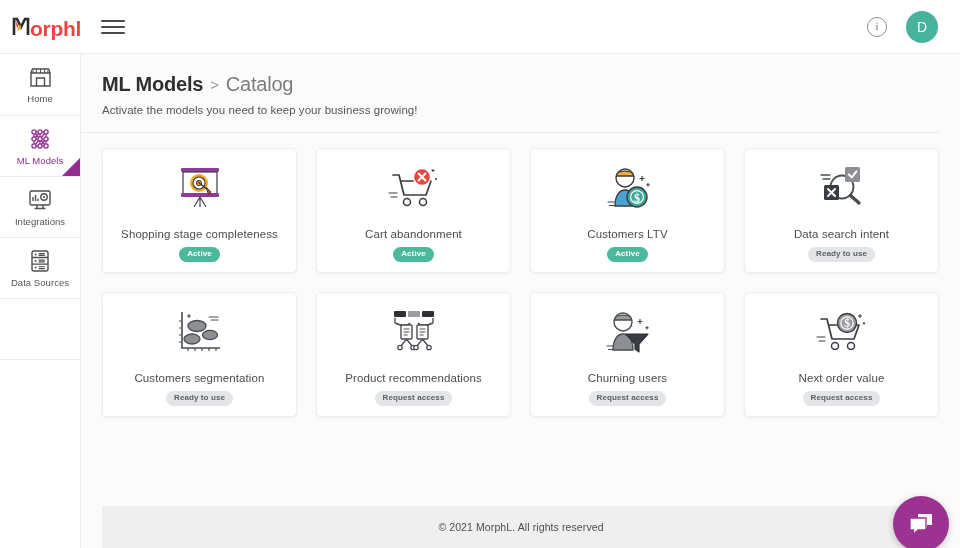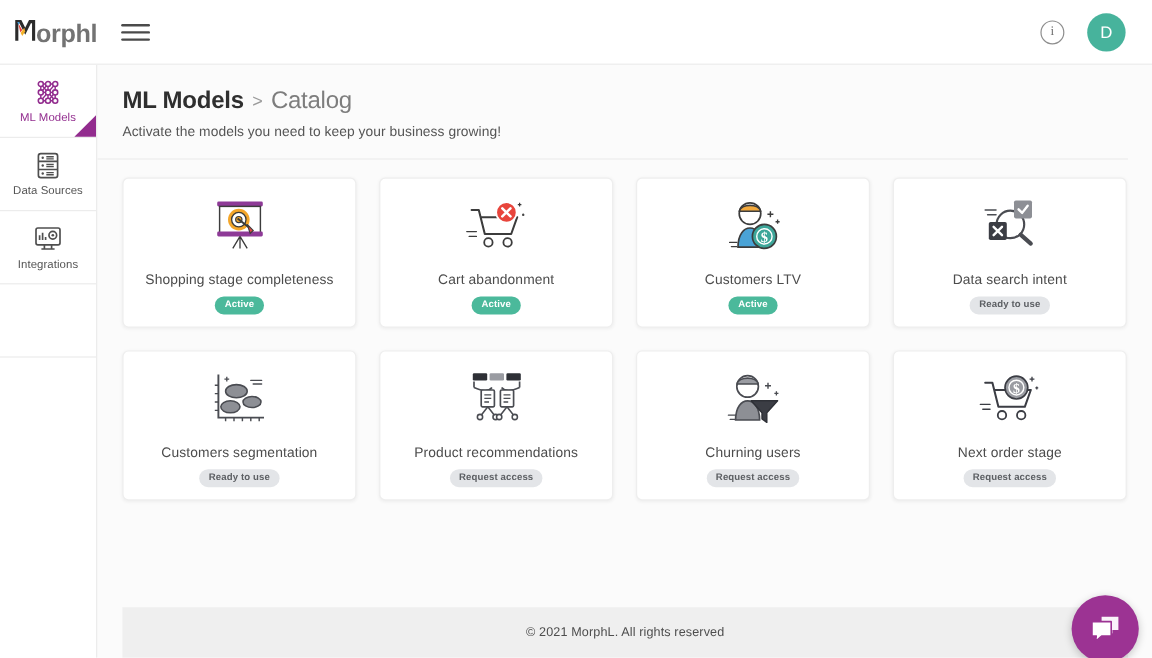--- a/index.html
+++ b/index.html
@@ -17,21 +17,21 @@
     background: #ffffff;
     border-bottom: 1px solid #ececec;
     display: flex; align-items: center;
     z-index: 30;
   }
   .brand {
     margin-left: 12px;
     font-size: 21px;
     font-weight: 600;
     letter-spacing: -0.3px;
-    color: #737373;
+    color: #ef4444;
     display: flex; align-items: baseline;
     line-height: 1;
     user-select: none;
   }
   .brand .m-glyph { position: relative; display: inline-block; width: 18px; height: 21px; }
   .brand .m-glyph svg { position: absolute; left: 0; top: 1px; }
   .brand .rest { margin-left: 0px; }
 
   .hamburger {
     margin-left: 19px;
@@ -196,20 +196,31 @@
   <div class="topbar-right">
     <div class="info-btn">
       <span>i</span>
     </div>
     <div class="avatar">D</div>
   </div>
 </div>
 
 <div class="sidebar">
 
+  <div class="nav-item first">
+    <span class="nav-icon">
+      <svg width="25" height="23" viewBox="0 0 25 23">
+        <path d="M3 7 L22 7 L22 20 L3 20 Z" fill="none" stroke="#4f4f4f" stroke-width="1.4"></path>
+        <path d="M3 7 L4.4 3 L20.6 3 L22 7" fill="none" stroke="#4f4f4f" stroke-width="1.4" stroke-linejoin="round"></path>
+        <path d="M5.2 4.6 L5.2 7 M8.6 3.4 L8.1 7 M12.5 3 L12.5 7 M16.4 3.4 L16.9 7 M19.8 4.6 L19.8 7" stroke="#4f4f4f" stroke-width="1"></path>
+        <path d="M8.5 20 L8.5 12 L16.5 12 L16.5 20" fill="none" stroke="#4f4f4f" stroke-width="1.4"></path>
+      </svg>
+    </span>
+    <span class="nav-label">Home</span>
+  </div>
 
   <div class="nav-item active">
     <span class="nav-icon">
       <svg width="24" height="24" viewBox="0 0 24 24">
         <g stroke="#922c8e" stroke-width="1.2" fill="none">
           <path d="M6 5 L12 5 M12 5 L18 5 M6 12 L12 12 M12 12 L18 12 M6 19 L12 19 M12 19 L18 19"></path>
           <path d="M6 5 L6 12 L6 19 M12 5 L12 12 L12 19 M18 5 L18 12 L18 19"></path>
           <path d="M6 5 L12 12 L18 19 M18 5 L12 12 L6 19 M6 12 L12 5 M12 19 L18 12"></path>
         </g>
         <g fill="#ffffff" stroke="#922c8e" stroke-width="1.3">
@@ -224,43 +235,43 @@
             <circle cx="18" cy="19" r="2.1"></circle>
         </g>
       </svg>
     </span>
     <span class="nav-label">ML Models</span>
     <span class="nav-arrow"></span>
   </div>
 
   <div class="nav-item">
     <span class="nav-icon">
+      <svg width="26" height="24" viewBox="0 0 26 24">
+        <rect x="3" y="3" width="20" height="14" rx="1.6" fill="none" stroke="#4f4f4f" stroke-width="1.4"></rect>
+        <path d="M10 17 L10 20 M16 17 L16 20 M7.5 20.5 L18.5 20.5" stroke="#4f4f4f" stroke-width="1.4"></path>
+        <path d="M6 13 L6 9 M8.5 13 L8.5 7 M11 13 L11 10.5" stroke="#4f4f4f" stroke-width="1.4"></path>
+        <circle cx="17" cy="9" r="3.2" fill="none" stroke="#4f4f4f" stroke-width="1.4"></circle>
+        <circle cx="17" cy="9" r="1.1" fill="#4f4f4f"></circle>
+      </svg>
+    </span>
+    <span class="nav-label">Integrations</span>
+  </div>
+
+  <div class="nav-item">
+    <span class="nav-icon">
       <svg width="22" height="24" viewBox="0 0 22 24">
         <rect x="3" y="2" width="16" height="20" rx="2" fill="none" stroke="#4f4f4f" stroke-width="1.4"></rect>
         <path d="M3 8.5 L19 8.5 M3 15.2 L19 15.2" stroke="#4f4f4f" stroke-width="1.3"></path>
         <circle cx="6.6" cy="5.4" r="1" fill="#4f4f4f"></circle>
         <circle cx="6.6" cy="11.9" r="1" fill="#4f4f4f"></circle>
         <circle cx="6.6" cy="18.6" r="1" fill="#4f4f4f"></circle>
         <path d="M9.6 4.6 L15.8 4.6 M9.6 6.4 L15.8 6.4 M9.6 11.1 L15.8 11.1 M9.6 12.9 L15.8 12.9 M9.6 17.8 L15.8 17.8 M9.6 19.6 L15.8 19.6" stroke="#4f4f4f" stroke-width="1.1"></path>
       </svg>
     </span>
     <span class="nav-label">Data Sources</span>
-  </div>
-
-  <div class="nav-item">
-    <span class="nav-icon">
-      <svg width="26" height="24" viewBox="0 0 26 24">
-        <rect x="3" y="3" width="20" height="14" rx="1.6" fill="none" stroke="#4f4f4f" stroke-width="1.4"></rect>
-        <path d="M10 17 L10 20 M16 17 L16 20 M7.5 20.5 L18.5 20.5" stroke="#4f4f4f" stroke-width="1.4"></path>
-        <path d="M6 13 L6 9 M8.5 13 L8.5 7 M11 13 L11 10.5" stroke="#4f4f4f" stroke-width="1.4"></path>
-        <circle cx="17" cy="9" r="3.2" fill="none" stroke="#4f4f4f" stroke-width="1.4"></circle>
-        <circle cx="17" cy="9" r="1.1" fill="#4f4f4f"></circle>
-      </svg>
-    </span>
-    <span class="nav-label">Integrations</span>
   </div>
 
 
   <div class="nav-spacer"></div>
 </div>
 
 <div class="main">
 
   <div class="page-head">
     <div class="breadcrumb">
@@ -405,21 +416,21 @@
           <circle cx="21" cy="40" r="3.5" fill="none" stroke="#3b3d44" stroke-width="1.5"></circle>
           <circle cx="37" cy="40" r="3.5" fill="none" stroke="#3b3d44" stroke-width="1.5"></circle>
           <path d="M3 31 L11 31 M5 35 L11 35" stroke="#3b3d44" stroke-width="1.2" stroke-linecap="round"></path>
           <circle cx="33" cy="17" r="9.5" fill="#9a9ca2" stroke="#3b3d44" stroke-width="1.4"></circle>
           <circle cx="33" cy="17" r="6.2" fill="none" stroke="#ffffff" stroke-width="1.2"></circle>
           <text x="33" y="21.3" font-family="Liberation Serif, serif" font-size="11.5" font-weight="bold" fill="#ffffff" text-anchor="middle">$</text>
           <path d="M46 8 L46 12 M44 10 L48 10" stroke="#3b3d44" stroke-width="1.1"></path>
           <path d="M50 16 L50 18.5 M48.8 17.3 L51.2 17.3" stroke="#3b3d44" stroke-width="1"></path>
         </svg>
       </div>
-      <div class="card-title">Next order stage</div>
+      <div class="card-title">Next order value</div>
       <div class="badge request">Request access</div>
     </div>
 
   </div>
 </div>
 
 <div class="footer">
   <span>© 2021 MorphL. All rights reserved</span>
 </div>
 

